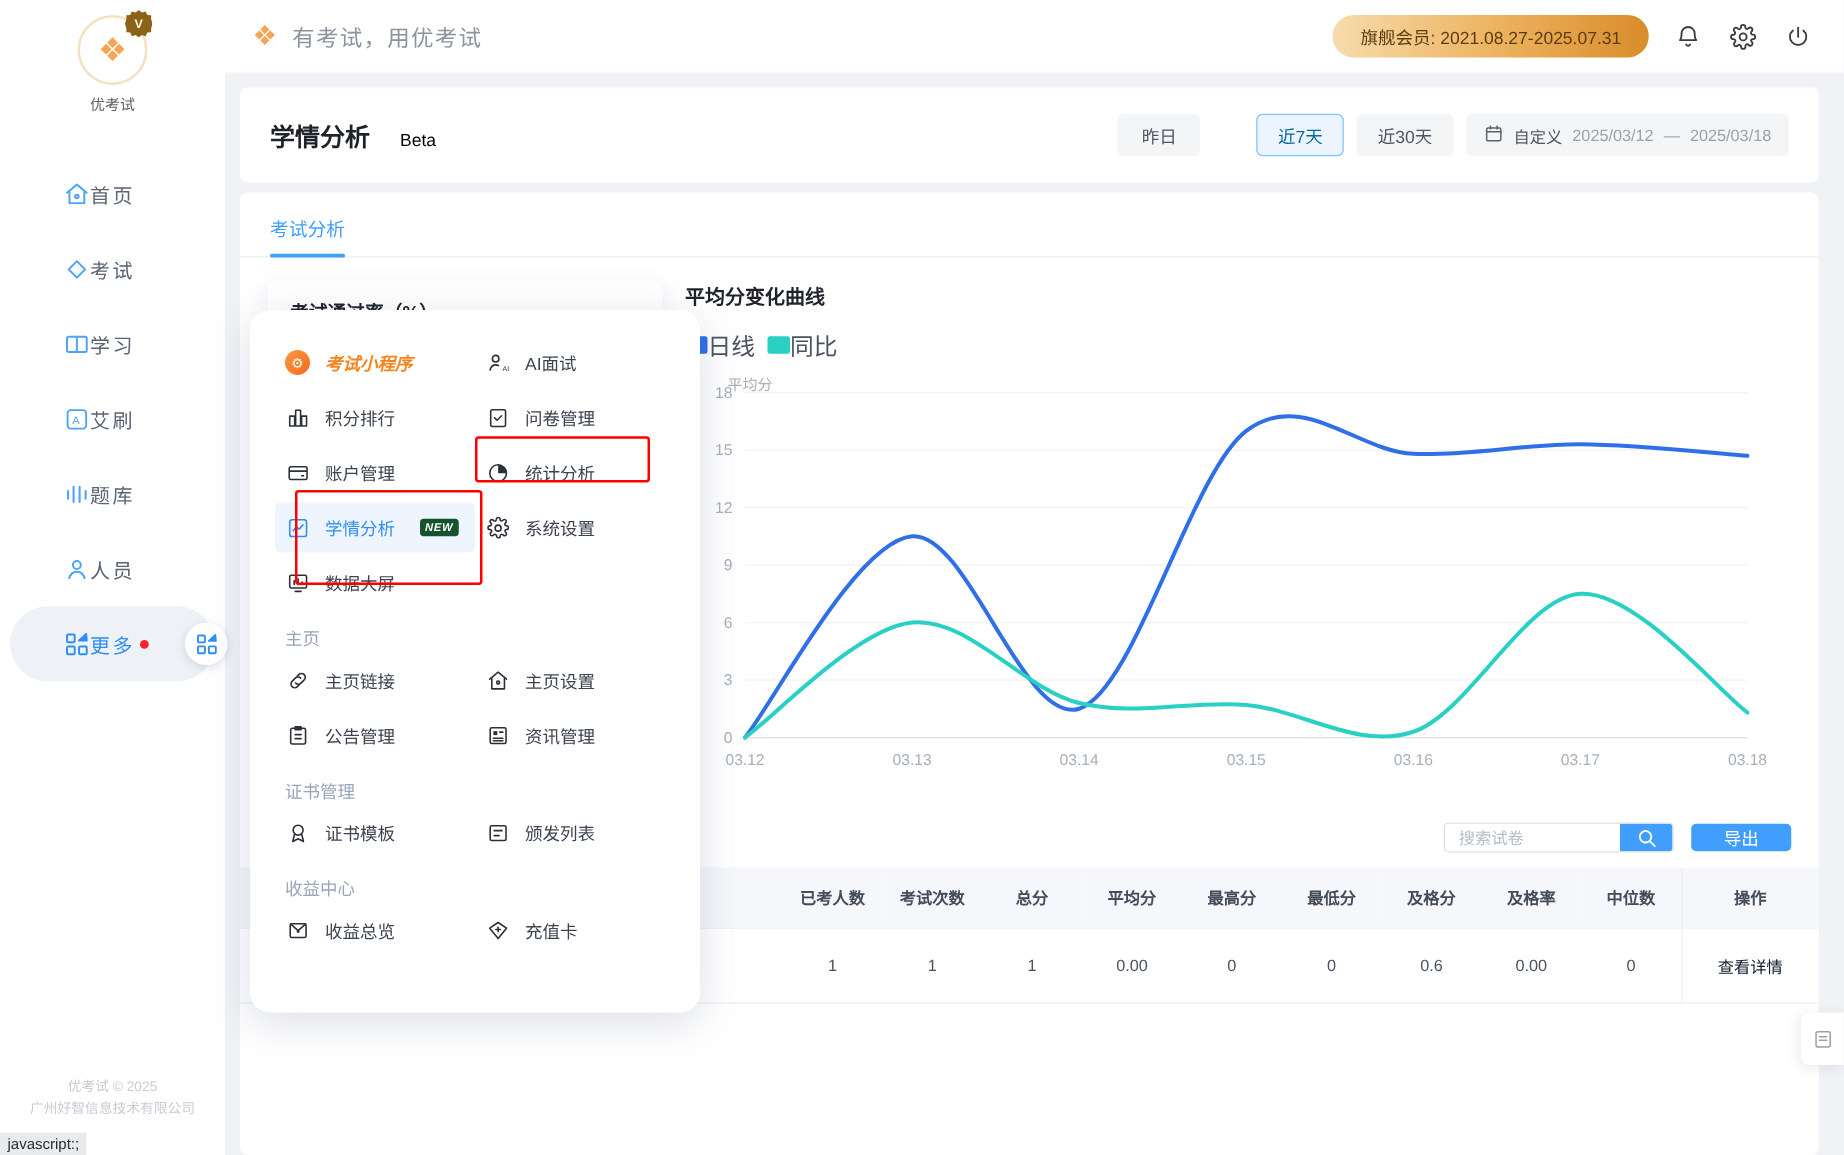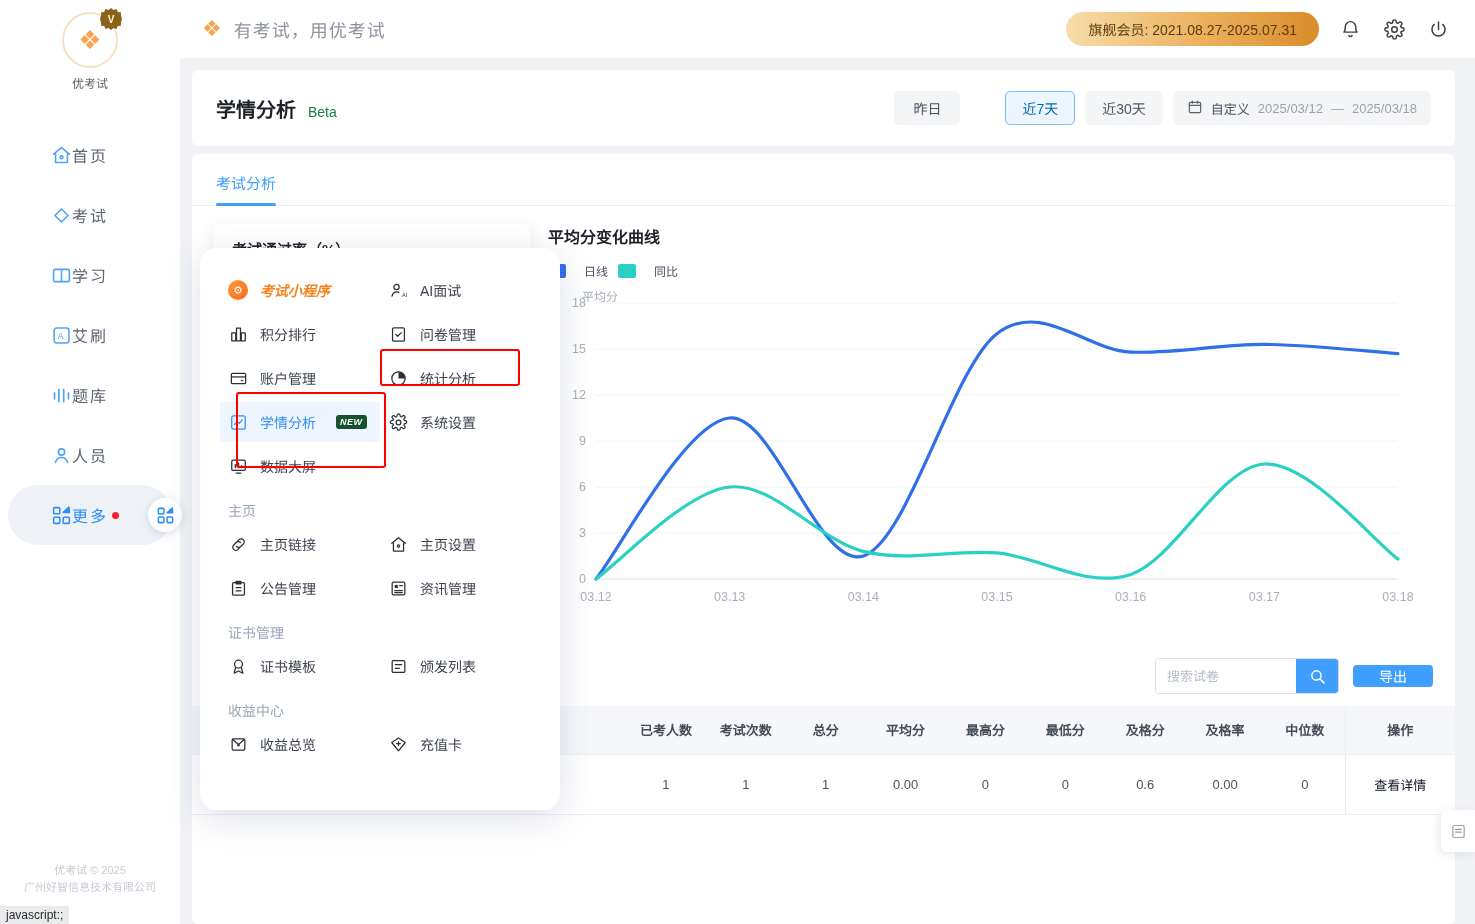--- a/index.html
+++ b/index.html
@@ -86,21 +86,21 @@
   .icon-btn { width: 26px; height: 26px; color: #3d3d3d; cursor: pointer;
               display: flex; align-items: center; justify-content: center; }
 
   
   .page-card {
     position: absolute; left: 192px; top: 70px; right: 20px; height: 76px;
     background: #fff; border-radius: 6px; display: flex; align-items: center;
     padding: 0 24px;
   }
   .page-title { font-size: 20px; font-weight: bold; color: #1f2329; }
-  .beta { font-size: 14px; color: #15803d; margin-left: 12px; font-weight: normal; }
+  .beta { font-size: 14px; color: #000000; margin-left: 24px; font-weight: normal; }
   .range-group { margin-left: auto; display: flex; align-items: center; gap: 10px; }
   .range-btn {
     height: 34px; min-width: 66px; padding: 0 16px; border-radius: 5px;
     background: #f4f5f7; color: #4d5562; font-size: 14px;
     display: flex; align-items: center; justify-content: center; cursor: pointer;
     border: 1px solid transparent;
     text-align: right;
   }
   .range-btn.active { background: #ecf5ff; color: #0369a1; border-color: #7ec1ff; margin-left: 35px; }
   .date-picker {
@@ -127,32 +127,32 @@
   .panel-row { display: flex; padding: 18px 22px 0 22px; gap: 18px; }
   .left-stat-card {
     width: 316px; flex: none; border-radius: 8px; background: #fff;
     box-shadow: 0 2px 14px rgba(90,110,150,.10); height: 420px; padding: 16px 18px;
   }
 
   
   .chart-wrap { flex: 1; min-width: 0; }
   .chart-title { font-size: 16px; font-weight: bold; color: #1f2329; }
   .legend { display: flex; align-items: center; gap: 10px; margin-top: 14px; }
-  .legend-item { display: flex; align-items: center; gap: 18px; font-size: 12px; color: #4b5260; text-align: right; }
+  .legend-item { display: flex; align-items: center; gap: 0; font-size: 19px; color: #4b5260; text-align: right; }
   .legend-swatch { width: 18px; height: 14px; border-radius: 2px; }
   .chart-area { position: relative; margin-top: 10px; height: 330px; }
   .chart-area svg { display: block; }
 
   
   .table-toolbar {
     display: flex; align-items: center; padding: 14px 22px 12px 22px;
   }
   .count-text { font-size: 13px; color: #606266; }
   .toolbar-right { margin-left: auto; display: flex; align-items: center; gap: 14px; }
-  .search-box { display: flex; height: 36px; border: 1px solid #dcdfe6; border-radius: 4px; overflow: hidden; }
+  .search-box { display: flex; height: 24px; border: 1px solid #dcdfe6; border-radius: 4px; overflow: hidden; }
   .search-box input {
     width: 140px; border: none; outline: none; padding: 0 11px; font-size: 13px;
     font-family: "Liberation Sans", sans-serif; color: #303133;
   }
   .search-box input::placeholder { color: #b6bcc6; }
   .search-btn {
     width: 42px; background: #409eff; color: #fff; display: flex;
     align-items: center; justify-content: center; cursor: pointer;
   }
   .export-btn {

